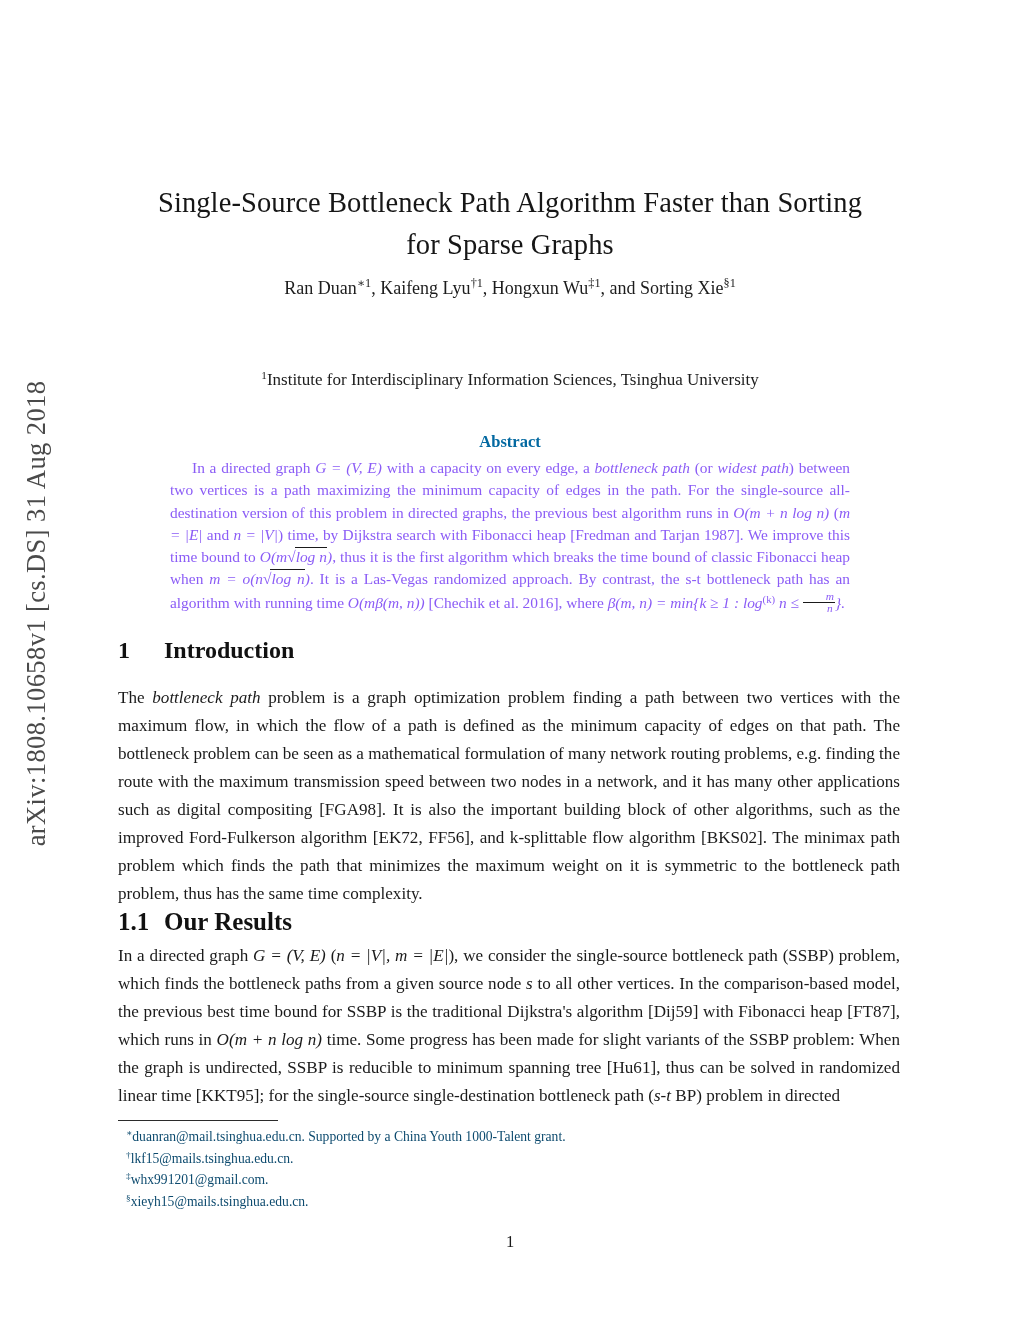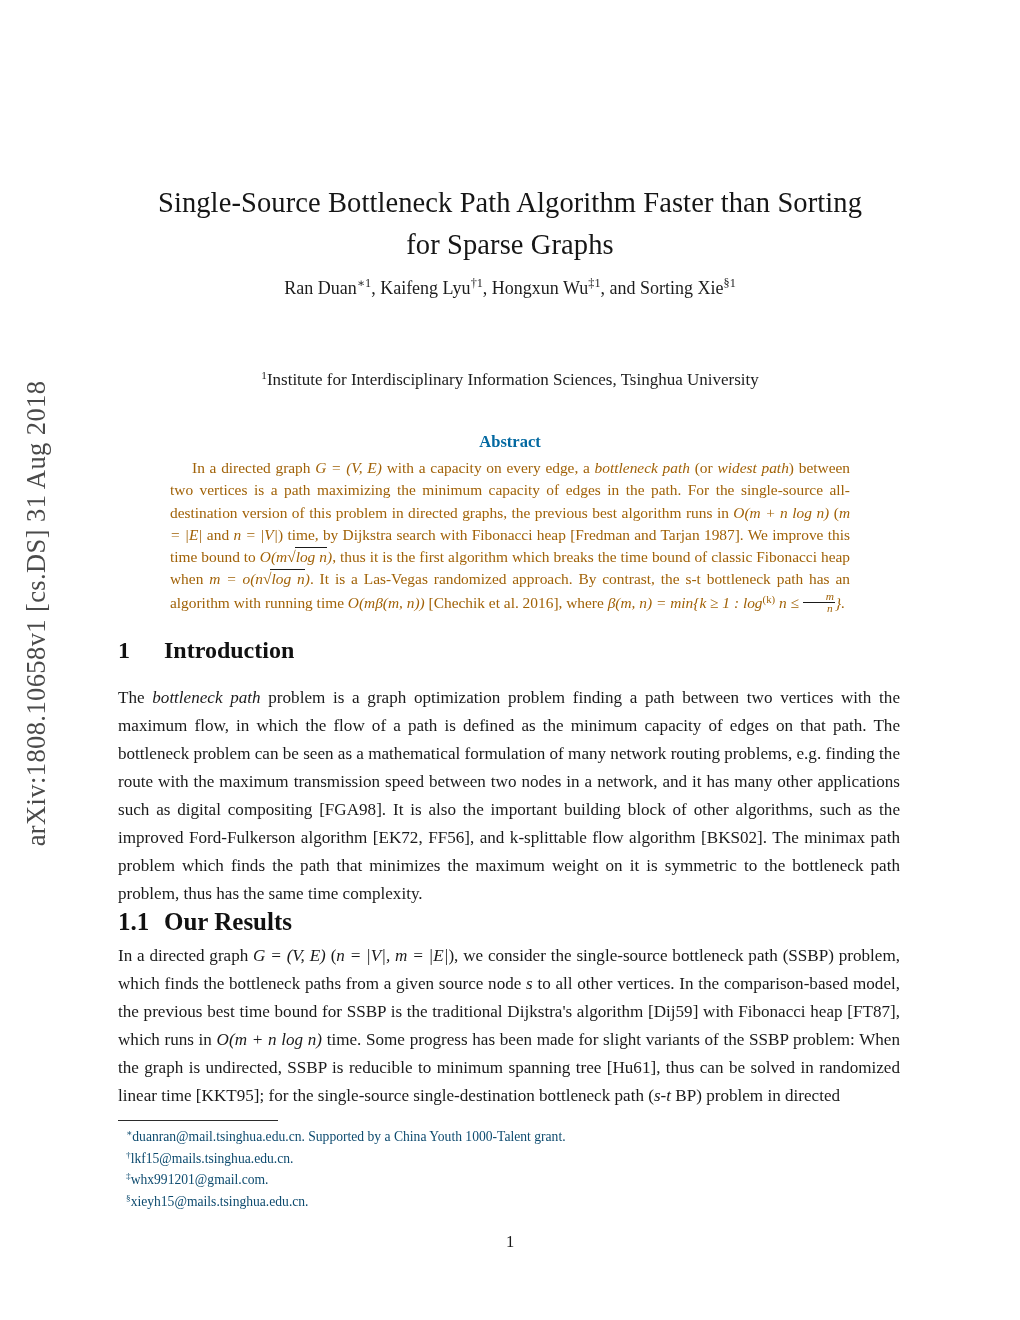--- a/index.html
+++ b/index.html
@@ -88,21 +88,21 @@
   }
   .abstract-body {
     position: absolute;
     left: 170px;
     top: 457px;
     width: 680px;
     font-size: 15.4px;
     line-height: 22.3px;
     text-align: justify;
     text-justify: inter-word;
-    color: #a16207;
+    color: #8b5cf6;
   }
   .abstract-body p { margin: 0; text-indent: 22px; }
 
   
   .h1 {
     position: absolute;
     left: 118px;
     top: 637px;
     font-size: 24px;
     font-weight: bold;

